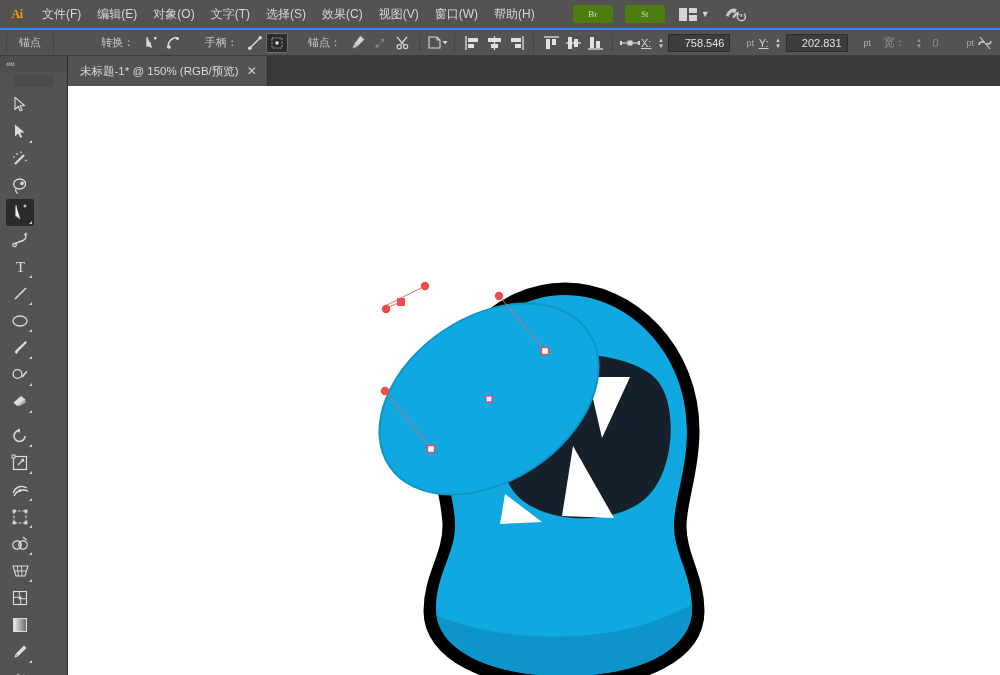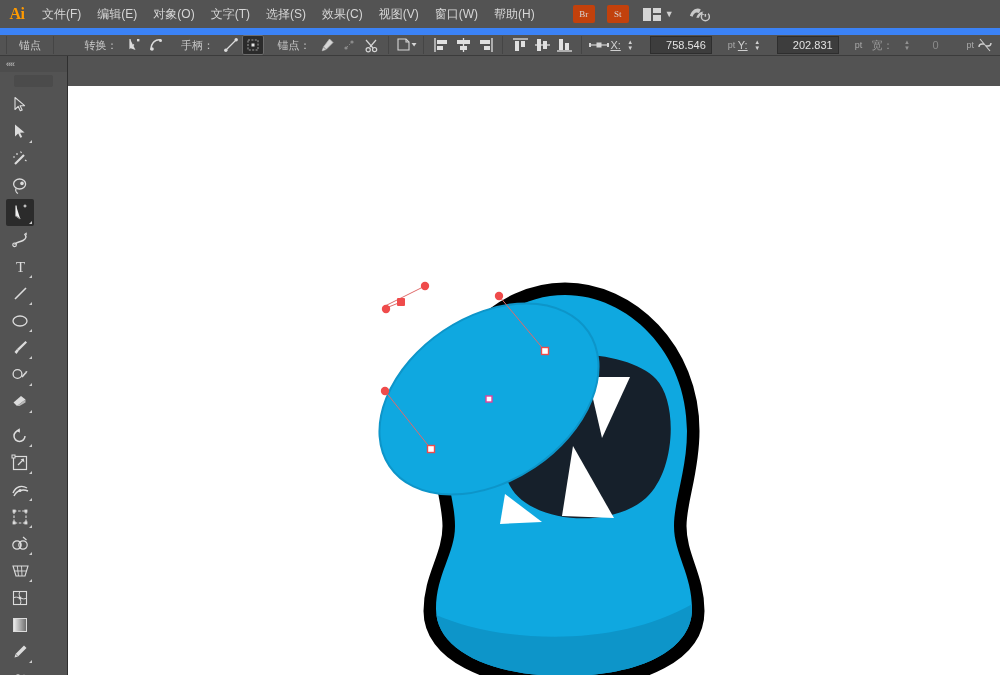--- a/index.html
+++ b/index.html
@@ -13,49 +13,49 @@
 
   
   .menubar {
     position: absolute; left: 0; top: 0; width: 1000px; height: 28px;
     background: #535353;
     display: flex; align-items: center;
   }
   .ai-logo {
     width: 34px; height: 28px;
     display: flex; align-items: center; justify-content: center;
-    color: #ff9a00; font-weight: bold; font-size: 16px;
+    color: #ff9a00; font-weight: bold; font-size: 12px;
     font-family: "Liberation Serif", serif;
     letter-spacing: -0.5px;
   }
   .menu-item {
     color: #d6d6d6; font-size: 12px;
     padding: 4px 8px; white-space: nowrap;
     cursor: default;
   }
   .mb-spacer { flex: 0 0 24px; }
   .mb-btn {
-    width: 22px; height: 18px; margin: 0 6px;
-    background: #c2410c; border-radius: 2px;
+    width: 40px; height: 18px; margin: 0 6px;
+    background: #4d7c0f; border-radius: 2px;
     color: #d8d8d8; font-size: 9px;
     display: flex; align-items: center; justify-content: center;
     font-family: "Liberation Serif", serif;
   }
   .mb-arrange {
     display: flex; align-items: center; gap: 4px; margin-left: 8px;
   }
   .arrange-glyph { width: 18px; height: 13px; display: block; }
   .chev { color: #cfcfcf; font-size: 9px; }
   .mb-cc { margin-left: 14px; width: 22px; height: 20px; }
 
   
   .controlbar {
     position: absolute; left: 0; top: 28px; width: 1000px; height: 28px;
     background: #535353;
-    border-top: 7px solid #3b82f6;
+    border-top: 2px solid #3b82f6;
     border-bottom: 1px solid #3b3b3b;
     display: flex; align-items: center;
     font-size: 11px; color: #cfcfcf;
   }
   .cb-label { padding: 0 6px; white-space: nowrap; color: #c9c9c9; font-size: 11px; }
   .cb-label.dim { color: #9a9a9a; }
   .cb-sep {
     width: 1px; height: 18px; background: #454545;
     margin: 0 6px; flex: 0 0 1px;
   }
@@ -74,21 +74,20 @@
     display: flex; flex-direction: column; align-items: center;
     justify-content: center; width: 11px; height: 18px; color: #d2d2d2;
   }
   .spin span { font-size: 6px; line-height: 6px; }
   .numinput {
     background: #3d3d3d; border: 1px solid #2e2e2e;
     color: #e2e2e2; font-size: 11px;
     padding: 2px 5px; height: 18px; min-width: 62px;
     display: flex; align-items: center; justify-content: flex-end;
     font-family: "Liberation Sans", sans-serif;
-    margin-left: 12px;
   }
   .numinput.dim { background: transparent; border-color: transparent; color: #8b8b8b; }
   .unit { color: #a9a9a9; font-size: 9px; margin-left: 14px; }
 
   
   .tabbar {
     position: absolute; left: 68px; top: 56px; width: 932px; height: 30px;
     background: #3a3a3a;
     display: flex; align-items: flex-end;
   }
@@ -339,20 +338,26 @@
     <div style="flex:1"></div>
     <div class="cb-icon" style="margin-right:4px">
       <svg class="ic" width="18" height="14" viewBox="0 0 18 14">
         <path d="M3 9 a3 3 0 0 1 3-3 h2" fill="none" stroke="#cfcfcf" stroke-width="1.4"></path>
         <path d="M15 5 a3 3 0 0 1 -3 3 h-2" fill="none" stroke="#cfcfcf" stroke-width="1.4"></path>
         <line x1="4" y1="1" x2="14" y2="13" stroke="#cfcfcf" stroke-width="1.1"></line>
       </svg>
     </div>
   </div>
 
+  <div class="tabbar">
+    <div class="doctab">
+      <span>未标题-1* @ 150% (RGB/预览)</span>
+      <span class="close">✕</span>
+    </div>
+  </div>
 
   <div class="toolbar">
     <div class="tb-head">
       <span class="dblarrow">««</span>
     </div>
     <div class="tb-grip"></div>
 
     <div class="tb-grid">
 
       <div class="tool">

